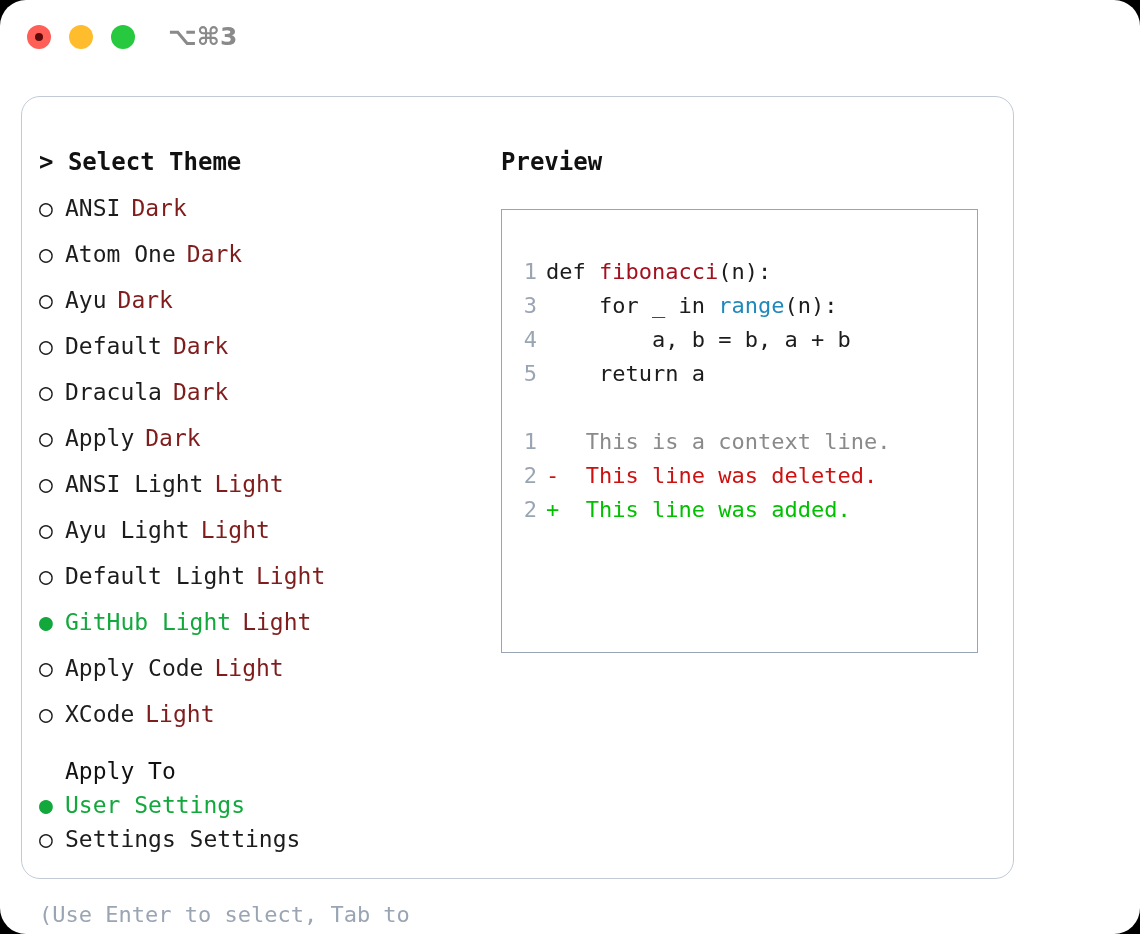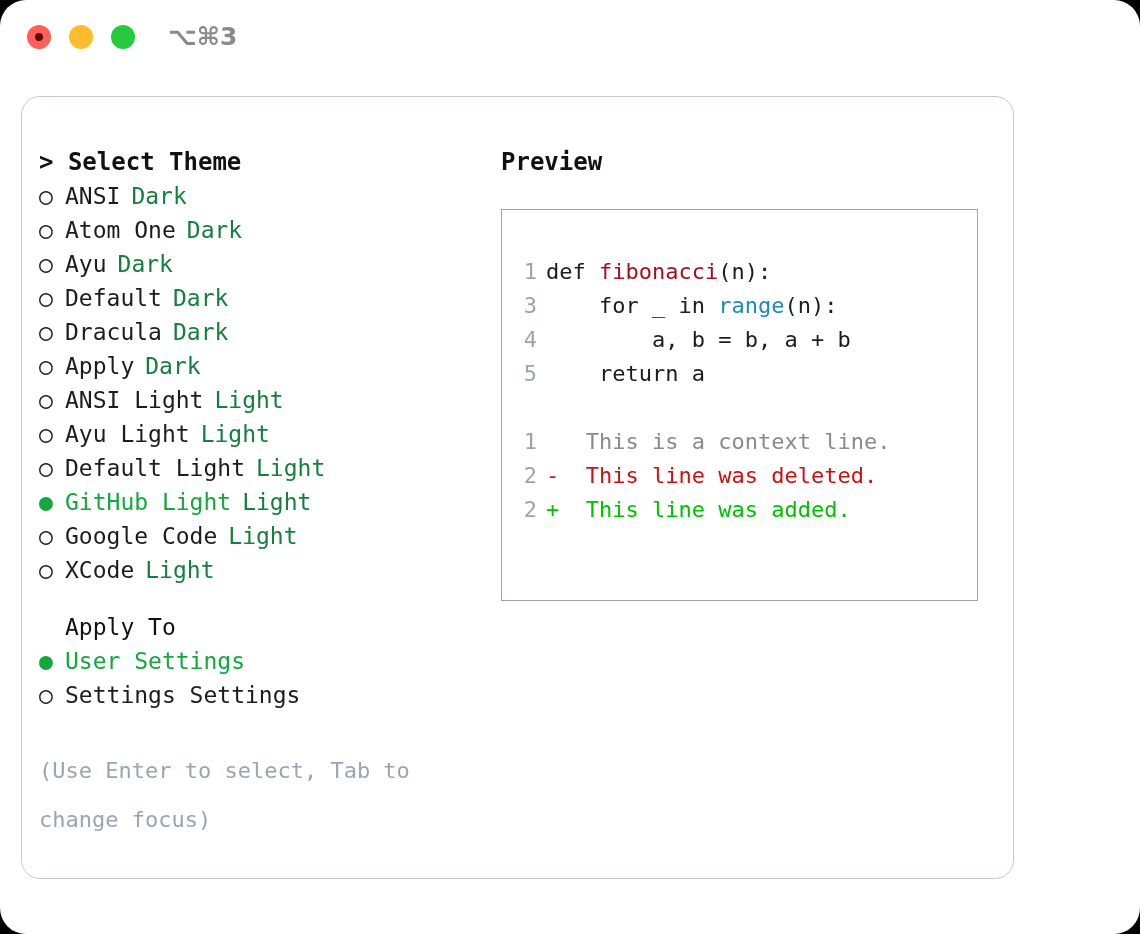--- a/index.html
+++ b/index.html
@@ -117,22 +117,23 @@
     width: 26px;
     flex: 0 0 26px;
     font-size: 23px;
     color: #222222;
     white-space: pre;
   }
   .bullet.sel { color: #12a83c; }
   .label { color: #1c1c1c; }
   .label.sel { color: #12a83c; }
   .tag {
-    color: #15803d;
+    color: #7f1d1d;
     margin-left: 11px;
+    margin-top: 12px;
   }
 
   .apply-block { margin-top: 23px; }
   .apply-title {
     font-size: 23px;
     color: #111111;
     line-height: 34px;
     padding-left: 26px;
     white-space: pre;
   }
@@ -156,21 +157,21 @@
   .preview-title {
     font-size: 24px;
     font-weight: bold;
     color: #111111;
     line-height: 34px;
     white-space: pre;
   }
   .preview-box {
     margin-top: 30px;
     width: 477px;
-    height: 392px;
+    height: 444px;
     border: 1.5px solid #98a5b3;
     box-sizing: border-box;
     background: #ffffff;
     position: relative;
   }
   .code {
     position: absolute;
     left: 13px;
     top: 45px;
     font-size: 22px;
@@ -220,21 +221,21 @@
             <li class="row"><span class="bullet">○</span><span class="label">ANSI</span><span class="tag">Dark</span></li>
             <li class="row"><span class="bullet">○</span><span class="label">Atom One</span><span class="tag">Dark</span></li>
             <li class="row"><span class="bullet">○</span><span class="label">Ayu</span><span class="tag">Dark</span></li>
             <li class="row"><span class="bullet">○</span><span class="label">Default</span><span class="tag">Dark</span></li>
             <li class="row"><span class="bullet">○</span><span class="label">Dracula</span><span class="tag">Dark</span></li>
             <li class="row"><span class="bullet">○</span><span class="label">Apply</span><span class="tag">Dark</span></li>
             <li class="row"><span class="bullet">○</span><span class="label">ANSI Light</span><span class="tag">Light</span></li>
             <li class="row"><span class="bullet">○</span><span class="label">Ayu Light</span><span class="tag">Light</span></li>
             <li class="row"><span class="bullet">○</span><span class="label">Default Light</span><span class="tag">Light</span></li>
             <li class="row"><span class="bullet sel">●</span><span class="label sel">GitHub Light</span><span class="tag">Light</span></li>
-            <li class="row"><span class="bullet">○</span><span class="label">Google Code</span><span class="tag">Light</span></li>
+            <li class="row"><span class="bullet">○</span><span class="label">Apply Code</span><span class="tag">Light</span></li>
             <li class="row"><span class="bullet">○</span><span class="label">XCode</span><span class="tag">Light</span></li>
           </ul>
 
         <div class="apply-block">
           <div class="apply-title">Apply To</div>
           <ul class="theme-list" id="apply-list">
               <li class="row"><span class="bullet sel">●</span><span class="label sel">User Settings</span></li>
               <li class="row"><span class="bullet">○</span><span class="label">Settings Settings</span></li>
             </ul>
         </div>

